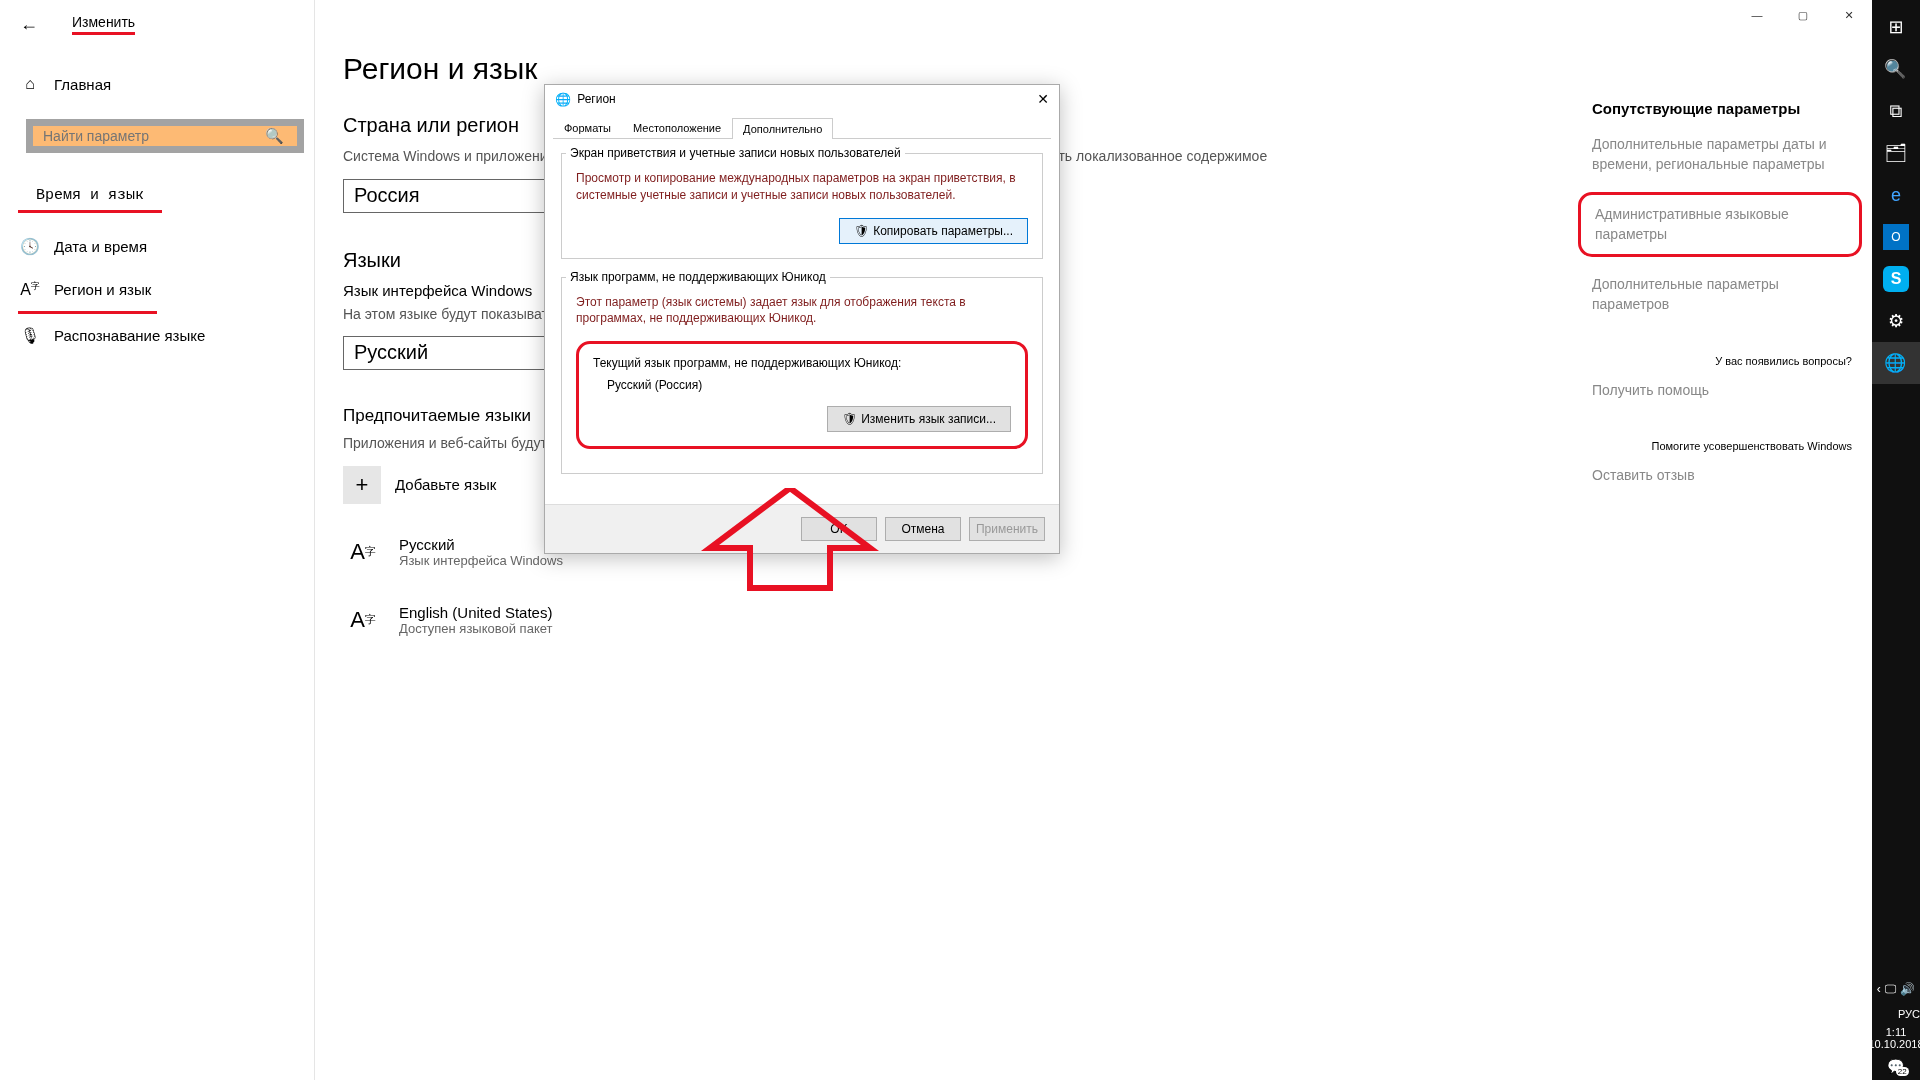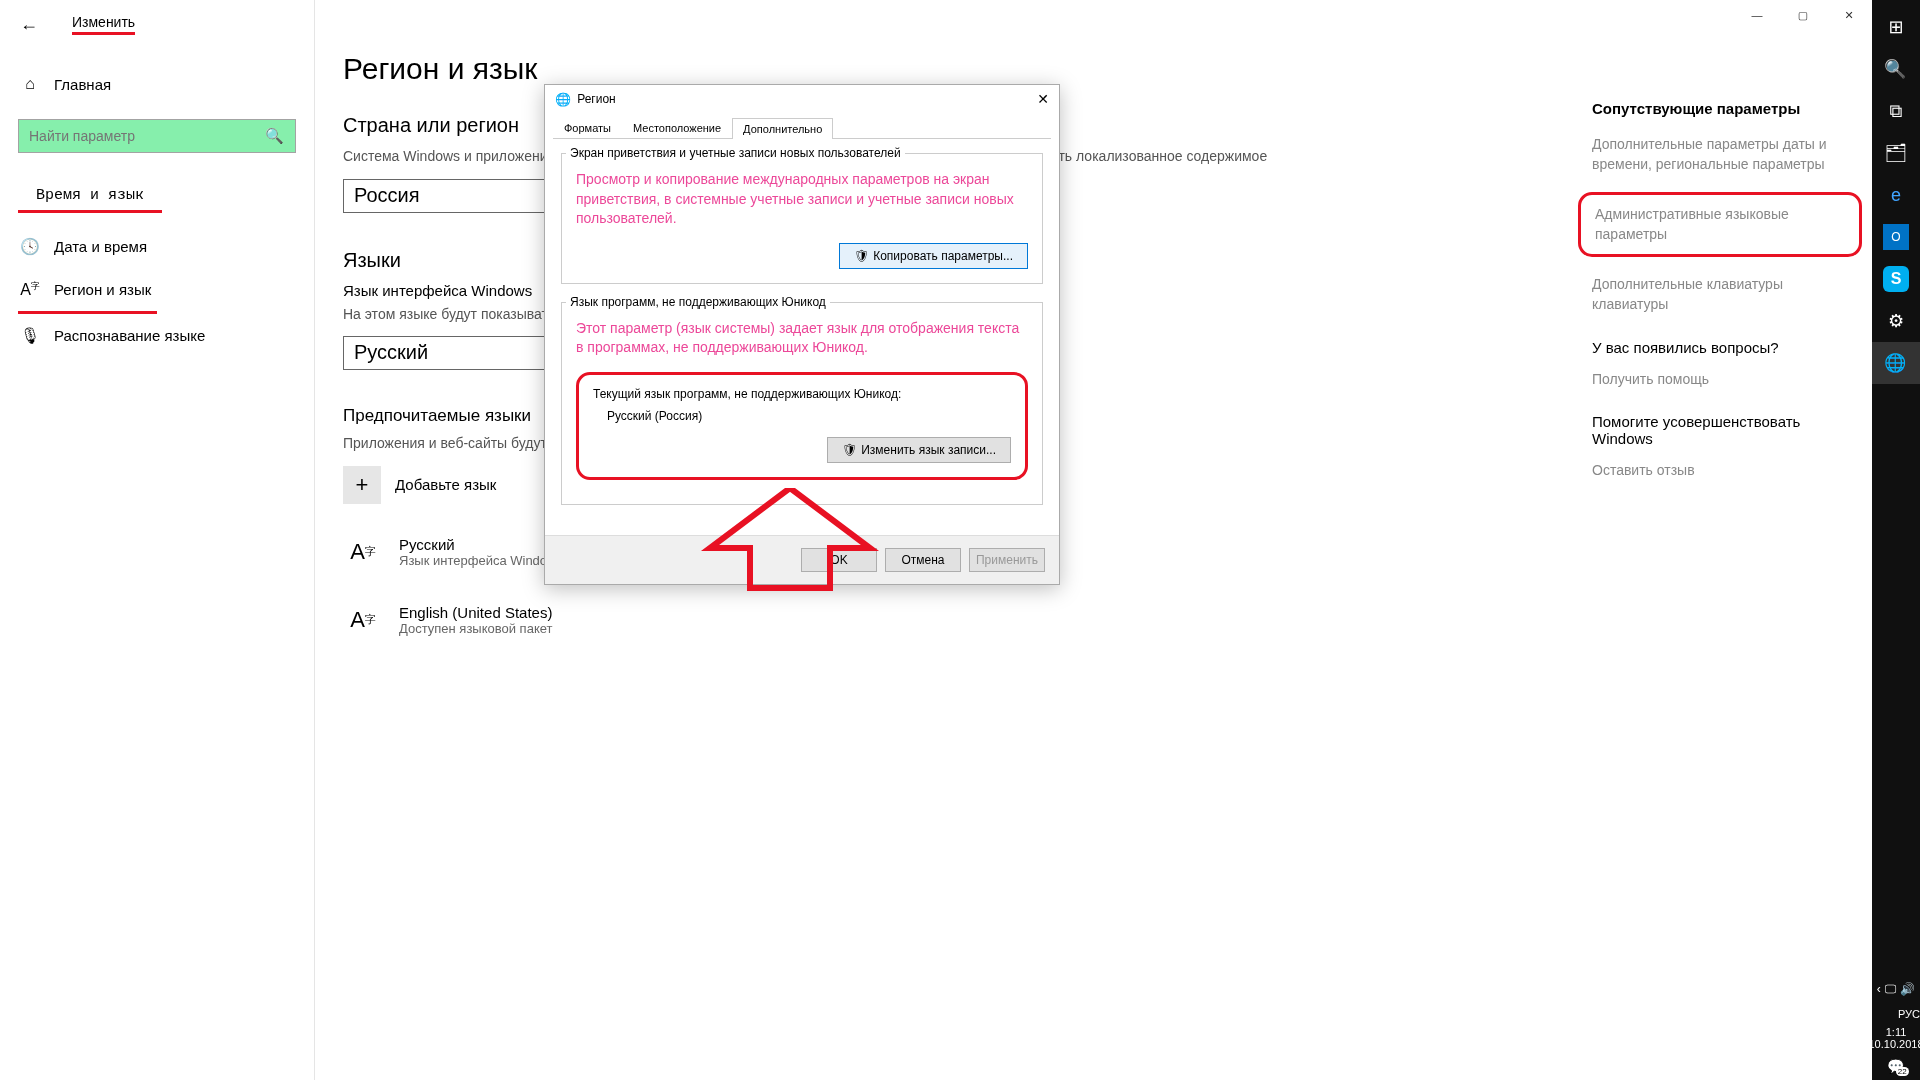--- a/index.html
+++ b/index.html
@@ -8,21 +8,21 @@
 .app { display: flex; width: 1920px; height: 1080px; position: relative; }
 
 
 .sidebar { width: 315px; background: #fff; border-right: 1px solid #e5e5e5; display: flex; flex-direction: column; padding-top: 8px; }
 .header-row { display: flex; align-items: center; padding: 6px 20px 10px 20px; gap: 34px; }
 .back-arrow { font-size: 18px; color: #000; cursor: pointer; }
 .header-title { font-size: 14px; color: #000; border-bottom: 3px solid #e81123; padding-bottom: 2px; }
 .nav-home { display: flex; align-items: center; gap: 14px; padding: 10px 20px; margin-top: 20px; font-size: 15px; }
 .nav-icon { width: 20px; font-size: 16px; text-align: center; }
 .search-wrap { padding: 6px 18px 6px 18px; margin-top: 10px; }
-.search-box { width: 100%; height: 34px; border: 1px solid #a3a3a3; padding: 0 36px 0 10px; font-size: 14px; position: relative; background: #86efac; }
+.search-box { width: 100%; height: 34px; border: 7px solid #a3a3a3; padding: 0 36px 0 10px; font-size: 14px; position: relative; background: #fdba74; margin-left: 8px; }
 .search-wrap { position: relative; }
 .search-icon { position: absolute; right: 30px; top: 50%; transform: translateY(-50%); font-size: 15px; color: #555; }
 .category { padding: 14px 18px 6px 18px; font-size: 15px; font-weight: 400; border-bottom: 3px solid #e81123; display: inline-block; margin: 14px 0 0 18px; font-family: Liberation Mono, monospace; }
 .nav-item { display: flex; align-items: center; gap: 14px; padding: 12px 20px; font-size: 15px; cursor: pointer; }
 .nav-item.selected { border-bottom: 3px solid #e81123; display: inline-flex; margin-left: 18px; padding-left: 2px; padding-right: 6px; }
 .nav-list { margin-top: 12px; }
 
 
 .main { flex: 1; padding: 52px 40px 20px 28px; overflow: hidden; position: relative; }
 .page-title { font-size: 30px; font-weight: 400; margin-bottom: 28px; }
@@ -35,21 +35,21 @@
 .lang-row { display: flex; align-items: center; gap: 16px; margin-bottom: 28px; }
 .lang-icon { width: 40px; height: 40px; display: flex; align-items: center; justify-content: center; font-size: 22px; }
 .lang-info .lang-name { font-size: 15px; }
 .lang-info .lang-sub { font-size: 13px; color: #666; }
 
 
 .right { width: 280px; padding: 100px 20px 20px 0; }
 .right-h { font-size: 15px; font-weight: 600; margin-bottom: 18px; }
 .right-link { font-size: 14px; color: #888; margin-bottom: 18px; line-height: 1.4; cursor: pointer; }
 .right-link.highlighted { border: 3px solid #e81123; border-radius: 14px; padding: 10px 14px; margin-left: -14px; margin-right: -10px; }
-.right-h2 { font-size: 15px; font-weight: 400; margin-top: 24px; margin-bottom: 14px; }
+.right-h2 { font-size: 11px; font-weight: 400; margin-top: 40px; margin-bottom: 14px; text-align: right; }
 
 
 .taskbar { width: 48px; background: #101010; display: flex; flex-direction: column; }
 .tb-top { flex: 1; display: flex; flex-direction: column; align-items: center; padding-top: 6px; gap: 0; }
 .tb-icon { width: 48px; height: 42px; display: flex; align-items: center; justify-content: center; font-size: 18px; color: #fff; }
 .tb-icon.active { background: #333; }
 .tb-edge { color: #40a4ff; }
 .tb-outlook { background: #0072c6; width: 26px; height: 26px; font-size: 12px; display:flex;align-items:center;justify-content:center; }
 .tb-skype { background: #00aff0; width: 26px; height: 26px; border-radius: 6px; font-size: 16px; display:flex;align-items:center;justify-content:center; font-weight:bold;}
 .tb-gear { color: #fff; }
@@ -69,21 +69,21 @@
 .dlg-title { display: flex; align-items: center; justify-content: space-between; padding: 6px 10px; font-size: 12px; }
 .dlg-title-left { display: flex; align-items: center; gap: 6px; }
 .dlg-globe { font-size: 13px; }
 .dlg-close { font-size: 14px; cursor: pointer; }
 .dlg-tabs { display: flex; border-bottom: 1px solid #ccc; margin: 4px 8px 0 8px; font-size: 11px; }
 .dlg-tab { padding: 4px 10px; border: 1px solid transparent; border-bottom: none; cursor: pointer; }
 .dlg-tab.active { border-color: #ccc; background: #fff; position: relative; top: 1px; }
 .dlg-body { padding: 14px 16px 12px 16px; }
 .fieldset { border: 1px solid #ccc; padding: 16px 14px 14px 14px; margin-bottom: 18px; position: relative; font-size: 12px; }
 .fieldset-legend { position: absolute; top: -8px; left: 4px; background: #fff; padding: 0 4px; font-size: 12px; }
-.fieldset p { font-size: 14px; color: #ec4899; line-height: 1.4; margin-bottom: 14px; }
+.fieldset p { font-size: 12px; color: #7f1d1d; line-height: 1.4; margin-bottom: 14px; }
 .shield-btn { float: right; border: 1px solid #0078d7; background: #e5f1fb; padding: 5px 14px; font-size: 12px; cursor: pointer; display: flex; align-items: center; gap: 4px; }
 .shield-btn.gray { border: 1px solid #adadad; background: #e1e1e1; }
 .shield { font-size: 12px; }
 .fieldset::after { content: ''; display: block; clear: both; }
 .red-box { border: 3px solid #e81123; border-radius: 14px; padding: 12px 14px 14px 14px; margin-bottom: 6px; }
 .red-box .label { font-size: 12px; margin-bottom: 8px; }
 .red-box .value { font-size: 12px; padding-left: 14px; margin-bottom: 14px; }
 .red-box::after { content: ''; display: block; clear: both; }
 .dlg-btns { display: flex; justify-content: flex-end; gap: 8px; padding: 12px 14px; border-top: 1px solid #ddd; background: #f0f0f0; }
 .dlg-btn { width: 76px; padding: 4px 0; font-size: 12px; border: 1px solid #adadad; background: #e1e1e1; cursor: pointer; text-align:center; }
@@ -166,21 +166,21 @@
         <div class="lang-name">English (United States)</div>
         <div class="lang-sub">Доступен языковой пакет</div>
       </div>
     </div>
   </div>
 
   <div class="right">
     <h3 class="right-h">Сопутствующие параметры</h3>
     <div class="right-link">Дополнительные параметры даты и времени, региональные параметры</div>
     <div class="right-link highlighted">Административные языковые параметры</div>
-    <div class="right-link">Дополнительные клавиатуры клавиатуры</div>
+    <div class="right-link">Дополнительные параметры параметров</div>
 
     <h3 class="right-h2">У вас появились вопросы?</h3>
     <div class="right-link">Получить помощь</div>
 
     <h3 class="right-h2">Помогите усовершенствовать Windows</h3>
     <div class="right-link">Оставить отзыв</div>
   </div>
 
   <div class="taskbar">
     <div class="tb-top">

